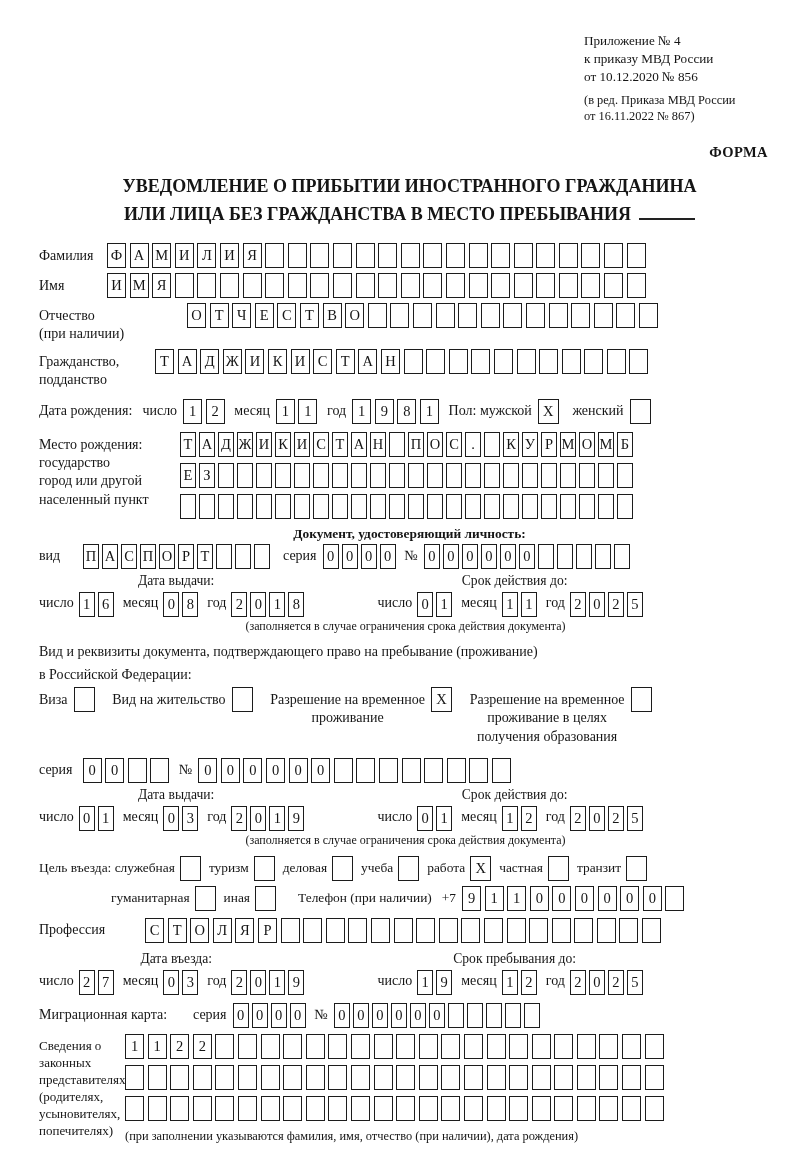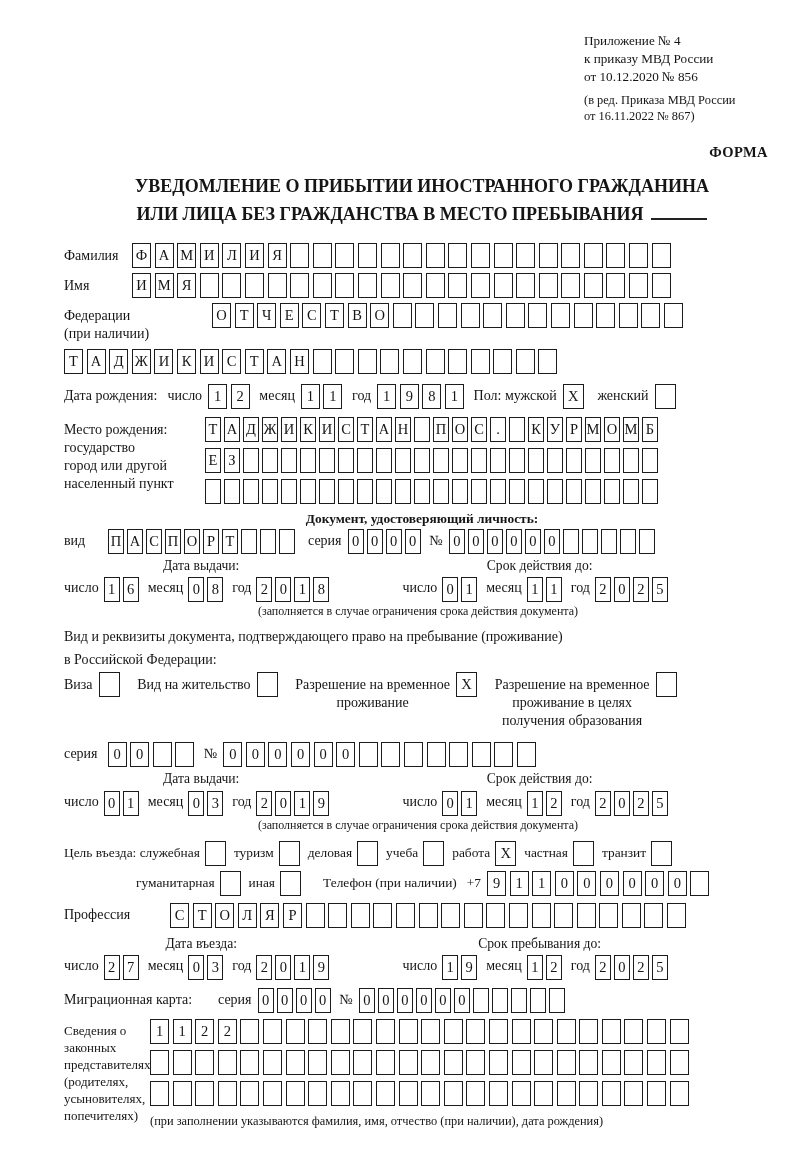--- a/index.html
+++ b/index.html
@@ -2,21 +2,21 @@
 <html><head>
 <meta charset="utf-8">
 <style>
   * { box-sizing: border-box; margin: 0; padding: 0; }
   html,body { background:#ffffff; }
   body {
     width: 800px; height: 1163px;
     font-family: "Liberation Serif", serif;
     color: #151515; font-size: 14px;
   }
-  .page { width:800px; height:1163px; padding: 32px 20px 0 64px; overflow:hidden; }
+  .page { width:800px; height:1163px; padding: 32px 20px 0 39px; overflow:hidden; }
 
   .hdr { margin-left:auto; width:196px; font-size:13.2px; line-height:1.38; }
   .hdr .ed { font-size:12.4px; line-height:1.32; }
   .hdr .gap { height:5px; }
   .forma { text-align:right; font-weight:bold; font-size:14.5px; margin:20px 12px 0 0; letter-spacing:.4px; }
 
   .title { text-align:center; font-weight:bold; font-size:18px; line-height:1.55; margin-top:12px; }
   .blank { display:inline-block; width:56px; border-bottom:2px solid #222; height:.95em; margin-left:8px; }
 
   .sec { font-weight:bold; font-size:13.6px; margin-top:18px; }
@@ -151,21 +151,21 @@
         <span class="box"></span>
         <span class="box"></span>
         <span class="box"></span>
         <span class="box"></span>
         <span class="box"></span>
       </div>
   </div>
 
   <div class="row">
     <div class="lbl w148">
-      <div>Федерации</div>
+      <div>Отчество</div>
       <div>(при наличии)</div>
     </div>
     <div class="boxes">
         <span class="box">О</span>
         <span class="box">Т</span>
         <span class="box">Ч</span>
         <span class="box">Е</span>
         <span class="box">С</span>
         <span class="box">Т</span>
         <span class="box">В</span>
@@ -180,20 +180,24 @@
         <span class="box"></span>
         <span class="box"></span>
         <span class="box"></span>
         <span class="box"></span>
         <span class="box"></span>
         <span class="box"></span>
       </div>
   </div>
 
   <div class="row">
+    <div class="lbl w116">
+      <div>Гражданство,</div>
+      <div>подданство</div>
+    </div>
     <div class="boxes">
         <span class="box">Т</span>
         <span class="box">А</span>
         <span class="box">Д</span>
         <span class="box">Ж</span>
         <span class="box">И</span>
         <span class="box">К</span>
         <span class="box">И</span>
         <span class="box">С</span>
         <span class="box">Т</span>

